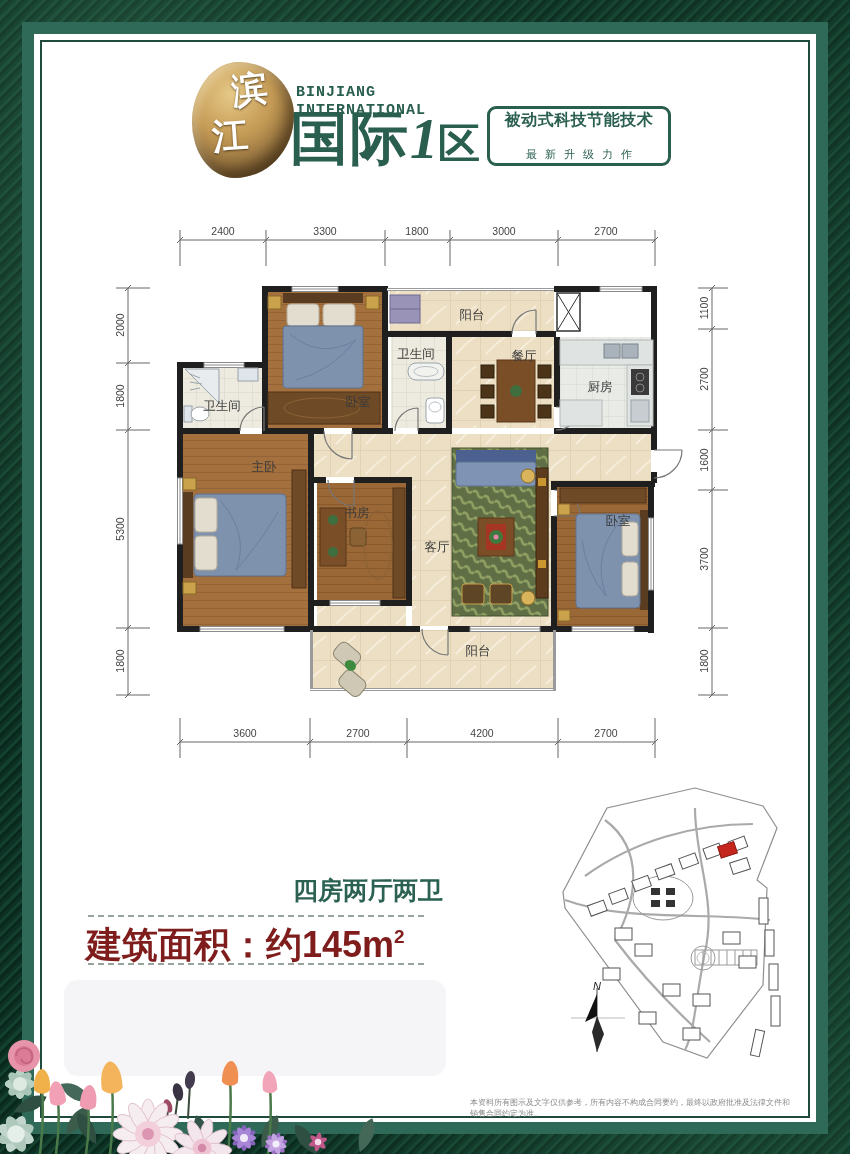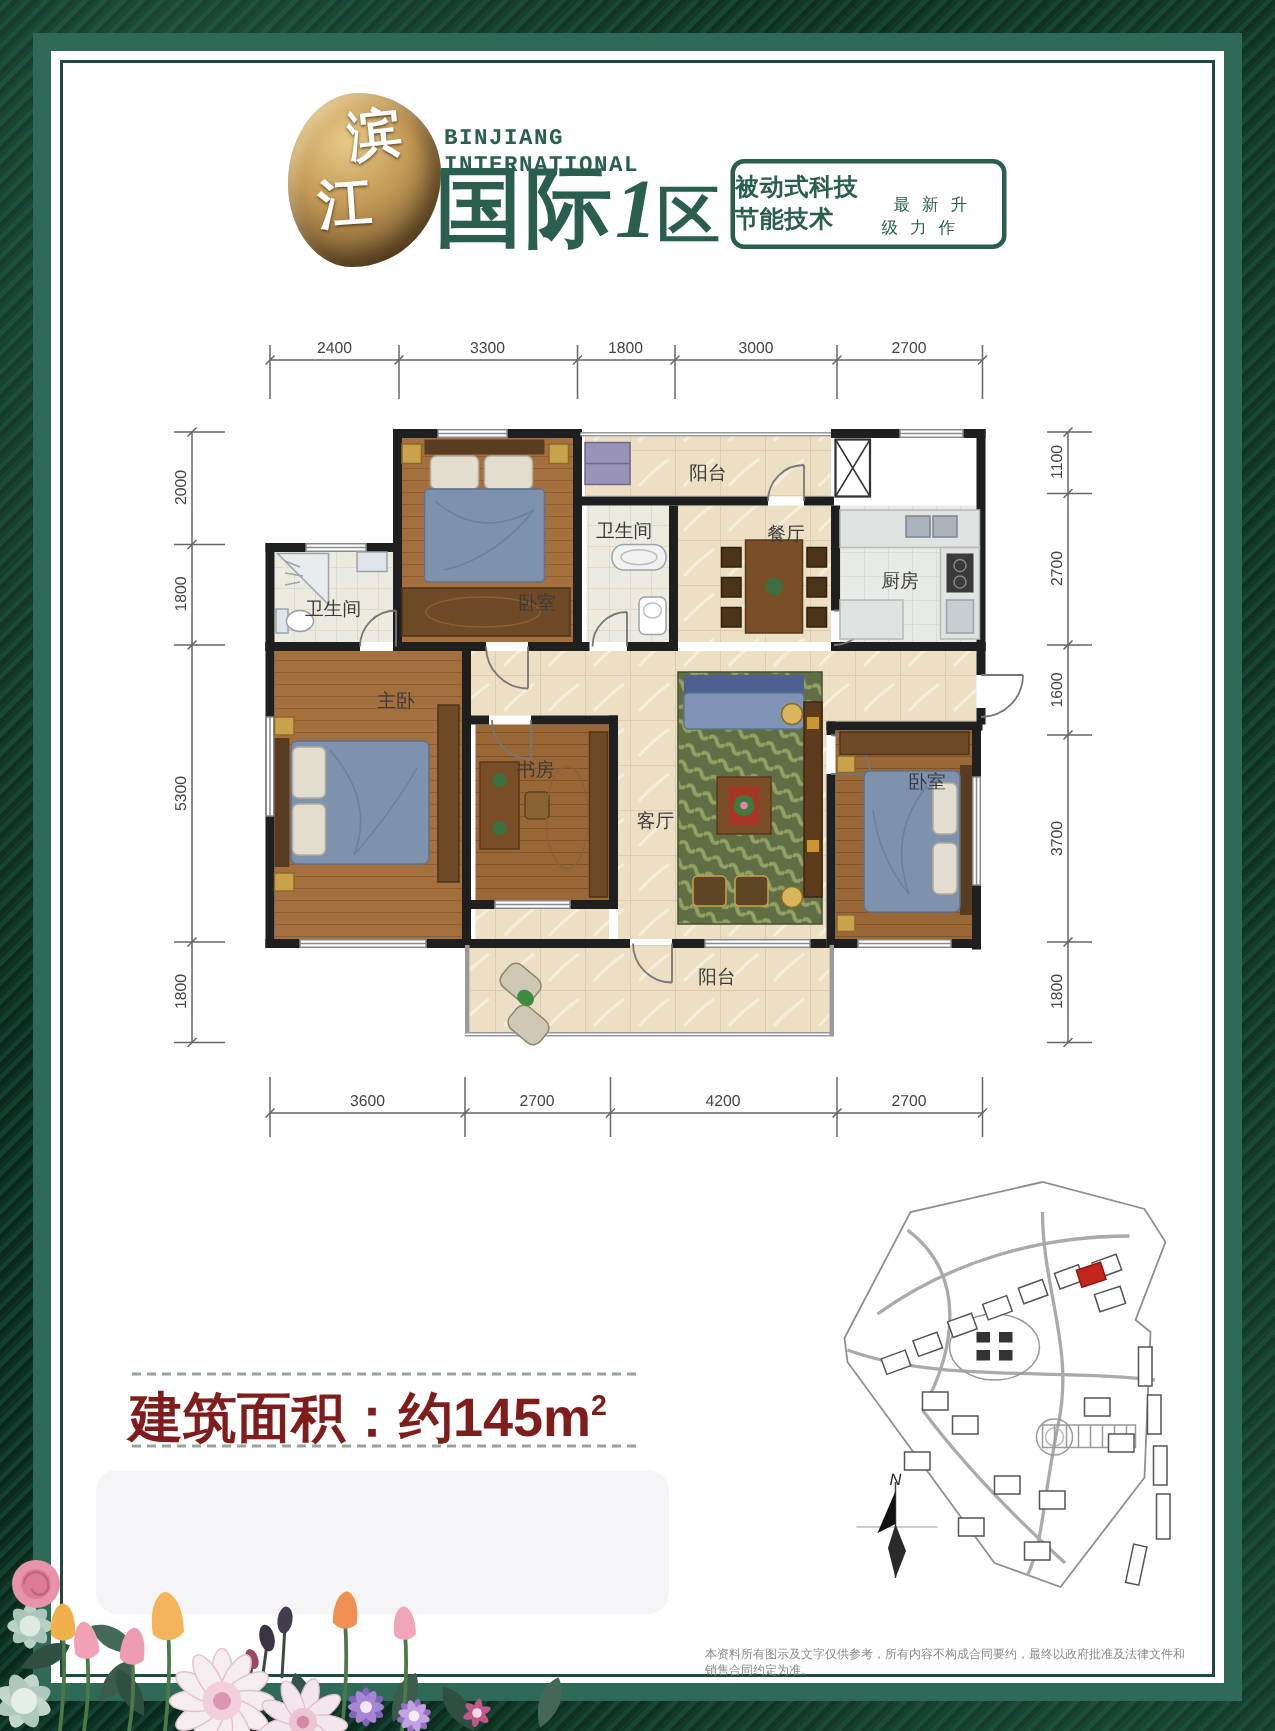--- a/index.html
+++ b/index.html
@@ -24,21 +24,21 @@
   .stone-ch{position:absolute;color:#fff;font-weight:bold;text-shadow:0 1px 2px rgba(40,25,5,.7);line-height:1;}
   .stone-ch.c1{left:232px;top:72px;font-size:36px;transform:rotate(-6deg);}
   .stone-ch.c2{left:212px;top:118px;font-size:36px;transform:rotate(-4deg);}
   .brand-en{position:absolute;left:296px;top:84px;color:#2a5f50;font-family:Liberation Mono, monospace;
     font-weight:bold;font-size:15px;letter-spacing:1px;line-height:1.2;}
   .brand-cn{position:absolute;left:290px;top:100px;color:#2a5f50;white-space:nowrap;}
   .cn-main{font-size:58px;font-weight:700;letter-spacing:2px;}
   .cn-one{font-size:56px;font-weight:bold;font-family:"Liberation Serif","DejaVu Serif",serif;font-style:italic;}
   .cn-qu{font-size:42px;font-weight:700;}
   .badge{position:absolute;left:487px;top:106px;width:178px;height:54px;border:3px solid #2a5f50;border-radius:9px;
-    display:flex;flex-direction:row;align-items:center;justify-content:center;color:#2a5f50;background:#fff;}
+    display:flex;flex-direction:column;align-items:center;justify-content:center;color:#2a5f50;background:#fff;}
   .badge .l1{font-size:16px;font-weight:bold;letter-spacing:.5px;}
   .badge .l2{font-size:11px;font-weight:normal;letter-spacing:8px;margin-top:16px;text-indent:8px;}
   
   .unit-name{position:absolute;left:84px;top:792px;font-size:134px;font-weight:bold;color:#2b6152;line-height:1;letter-spacing:6px;}
   .unit-layout{position:absolute;left:293px;top:874px;font-size:25px;font-weight:bold;color:#2b6152;}
   .dash{position:absolute;left:88px;width:336px;border-top:2px dashed #97a39b;}
   .d1{top:915px;} .d2{top:963px;}
   .area-line{position:absolute;left:86px;top:921px;color:#7f1d1d;font-size:36px;font-weight:bold;}
   .area-line sup{font-size:19px;vertical-align:14px;}
   .ph-box{position:absolute;left:64px;top:980px;width:382px;height:96px;background:#f5f5f7;border-radius:14px;}
@@ -326,20 +326,21 @@
         <text x="124" y="529" transform="rotate(-90 124 529)">5300</text>
         <text x="124" y="661" transform="rotate(-90 124 661)">1800</text>
         <text x="708" y="308" transform="rotate(-90 708 308)">1100</text>
         <text x="708" y="379" transform="rotate(-90 708 379)">2700</text>
         <text x="708" y="460" transform="rotate(-90 708 460)">1600</text>
         <text x="708" y="559" transform="rotate(-90 708 559)">3700</text>
         <text x="708" y="661" transform="rotate(-90 708 661)">1800</text>
       </g>
     </svg>
 
+    <div class="unit-layout">四房两厅两卫</div>
     <div class="dash d1"></div>
     <div class="area-line"><span>建筑面积：约145m</span><sup>2</sup></div>
     <div class="dash d2"></div>
     <div class="ph-box"></div>
 
     <svg class="sp" width="265" height="300" viewBox="0 0 265 300">
       <path d="M18 112 L62 28 L150 8 L218 26 L232 48 L212 100 L222 108 L218 205 L162 278 L118 262 L20 128 Z" fill="#ffffff" stroke="#8f8f8f" stroke-width="1.2"></path>
       <g stroke="#aaa" stroke-width="2.2" fill="none">
         <path d="M60 40 C100 70 92 120 70 160"></path>
         <path d="M20 120 C80 142 160 132 225 140"></path>

